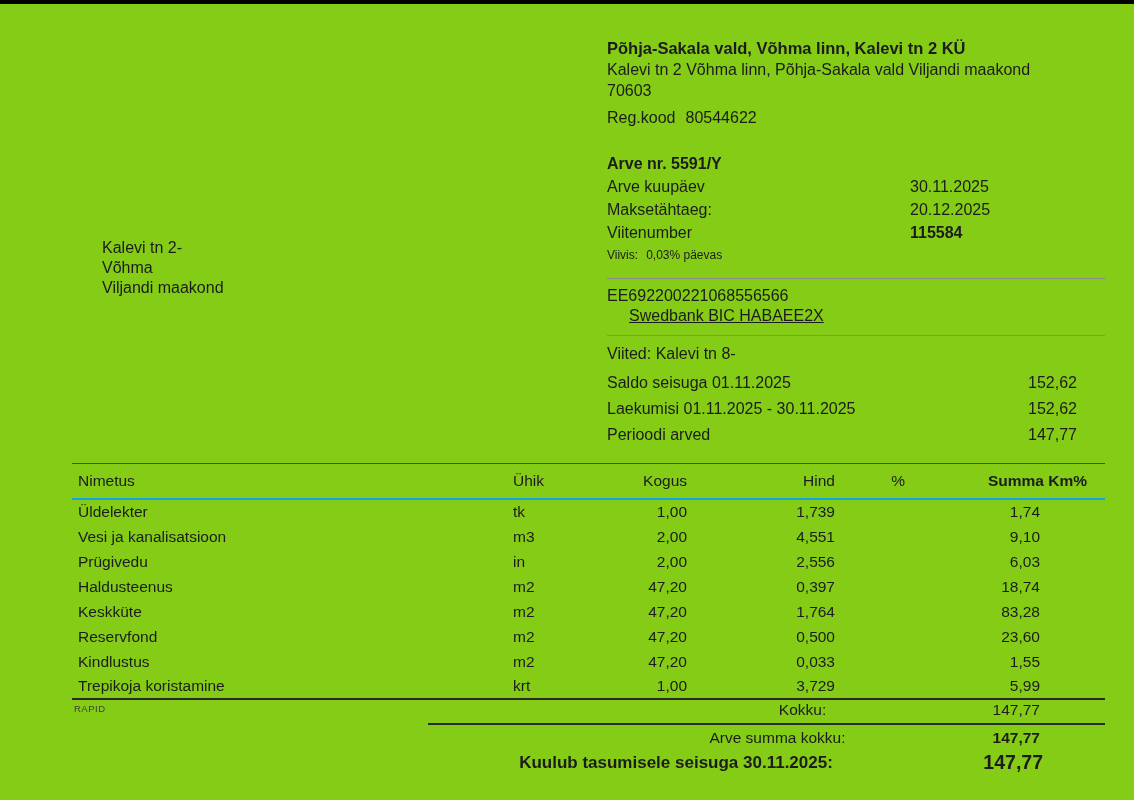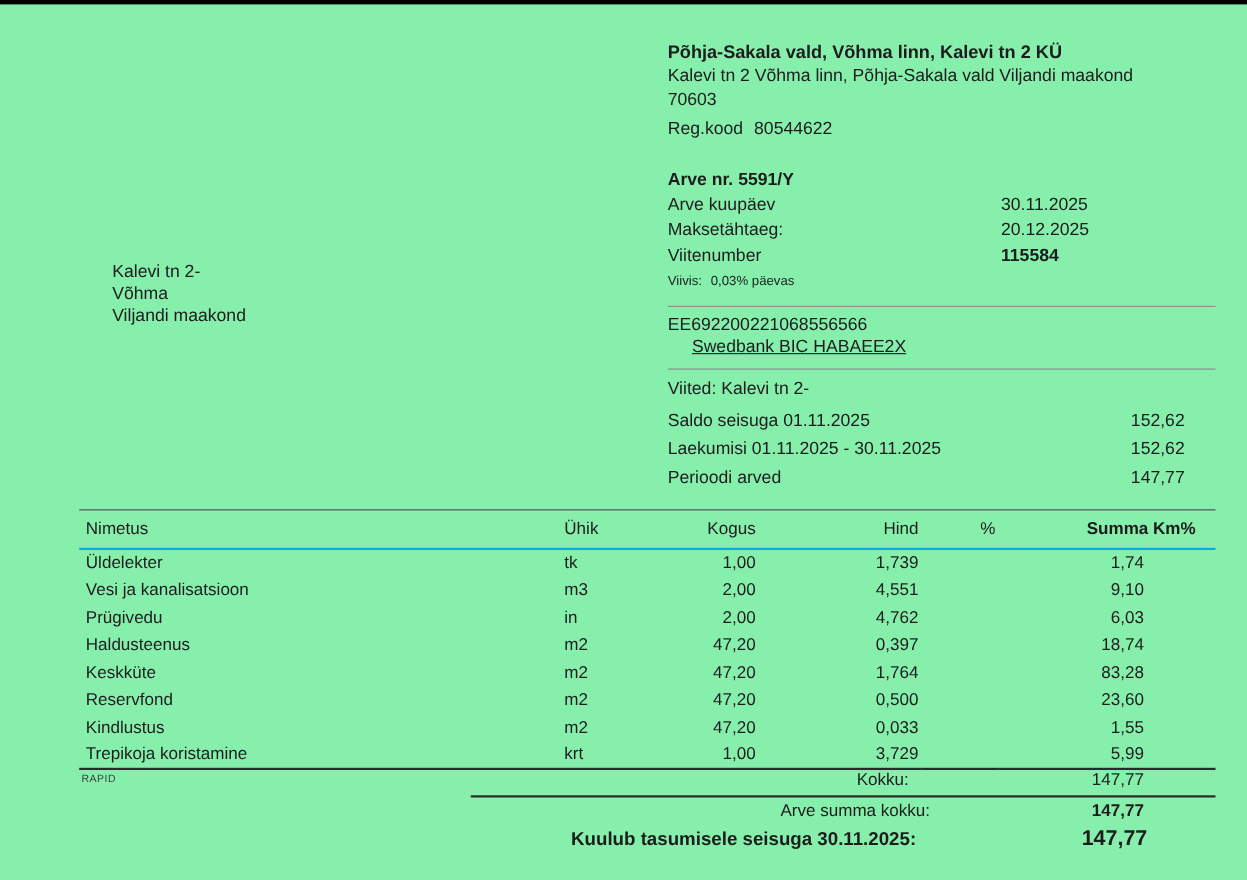--- a/index.html
+++ b/index.html
@@ -4,21 +4,21 @@
 <style>
   * { margin:0; padding:0; box-sizing:border-box; }
   html,body { background:#ffffff; }
   body {
     width:1134px; height:800px;
     font-family:"Liberation Sans","DejaVu Sans",sans-serif;
     color:#1c1c1c;
   }
   .page {
     position:relative; width:1134px; height:800px;
-    background:#86efac; overflow:hidden;
+    background:#84cc16; overflow:hidden;
   }
   .top-bar {
     position:absolute; left:0; top:0; width:1134px; height:4px;
     background:#000000;
   }
 
   
   .right-block { position:absolute; left:607px; top:38px; width:498px; }
   .supplier-name { font-size:16.5px; font-weight:bold; line-height:21px; }
   .supplier-address { font-size:16px; line-height:21px; }
@@ -136,21 +136,21 @@
       </div>
     </div>
 
     <hr class="sep sep-1">
     <div class="bank-block">
       <div>EE692200221068556566</div>
       <div class="bank-name">Swedbank BIC HABAEE2X</div>
     </div>
     <hr class="sep">
 
-    <div class="viited-row">Viited: Kalevi tn 2-</div>
+    <div class="viited-row">Viited: Kalevi tn 8-</div>
     <div class="balance-rows">
       <div class="balance-row">
         <span>Saldo seisuga 01.11.2025</span>
         <span class="balance-value">152,62</span>
       </div>
       <div class="balance-row">
         <span>Laekumisi 01.11.2025 - 30.11.2025</span>
         <span class="balance-value">152,62</span>
       </div>
       <div class="balance-row">
@@ -199,21 +199,21 @@
         <td class="al d-unit">m3</td>
         <td class="ar d-qty">2,00</td>
         <td class="ar d-price">4,551</td>
         <td class="ar d-pct"></td>
         <td class="ar d-sum">9,10</td>
       </tr>
       <tr>
         <td class="al d-name">Prügivedu</td>
         <td class="al d-unit">in</td>
         <td class="ar d-qty">2,00</td>
-        <td class="ar d-price">4,762</td>
+        <td class="ar d-price">2,556</td>
         <td class="ar d-pct"></td>
         <td class="ar d-sum">6,03</td>
       </tr>
       <tr>
         <td class="al d-name">Haldusteenus</td>
         <td class="al d-unit">m2</td>
         <td class="ar d-qty">47,20</td>
         <td class="ar d-price">0,397</td>
         <td class="ar d-pct"></td>
         <td class="ar d-sum">18,74</td>

